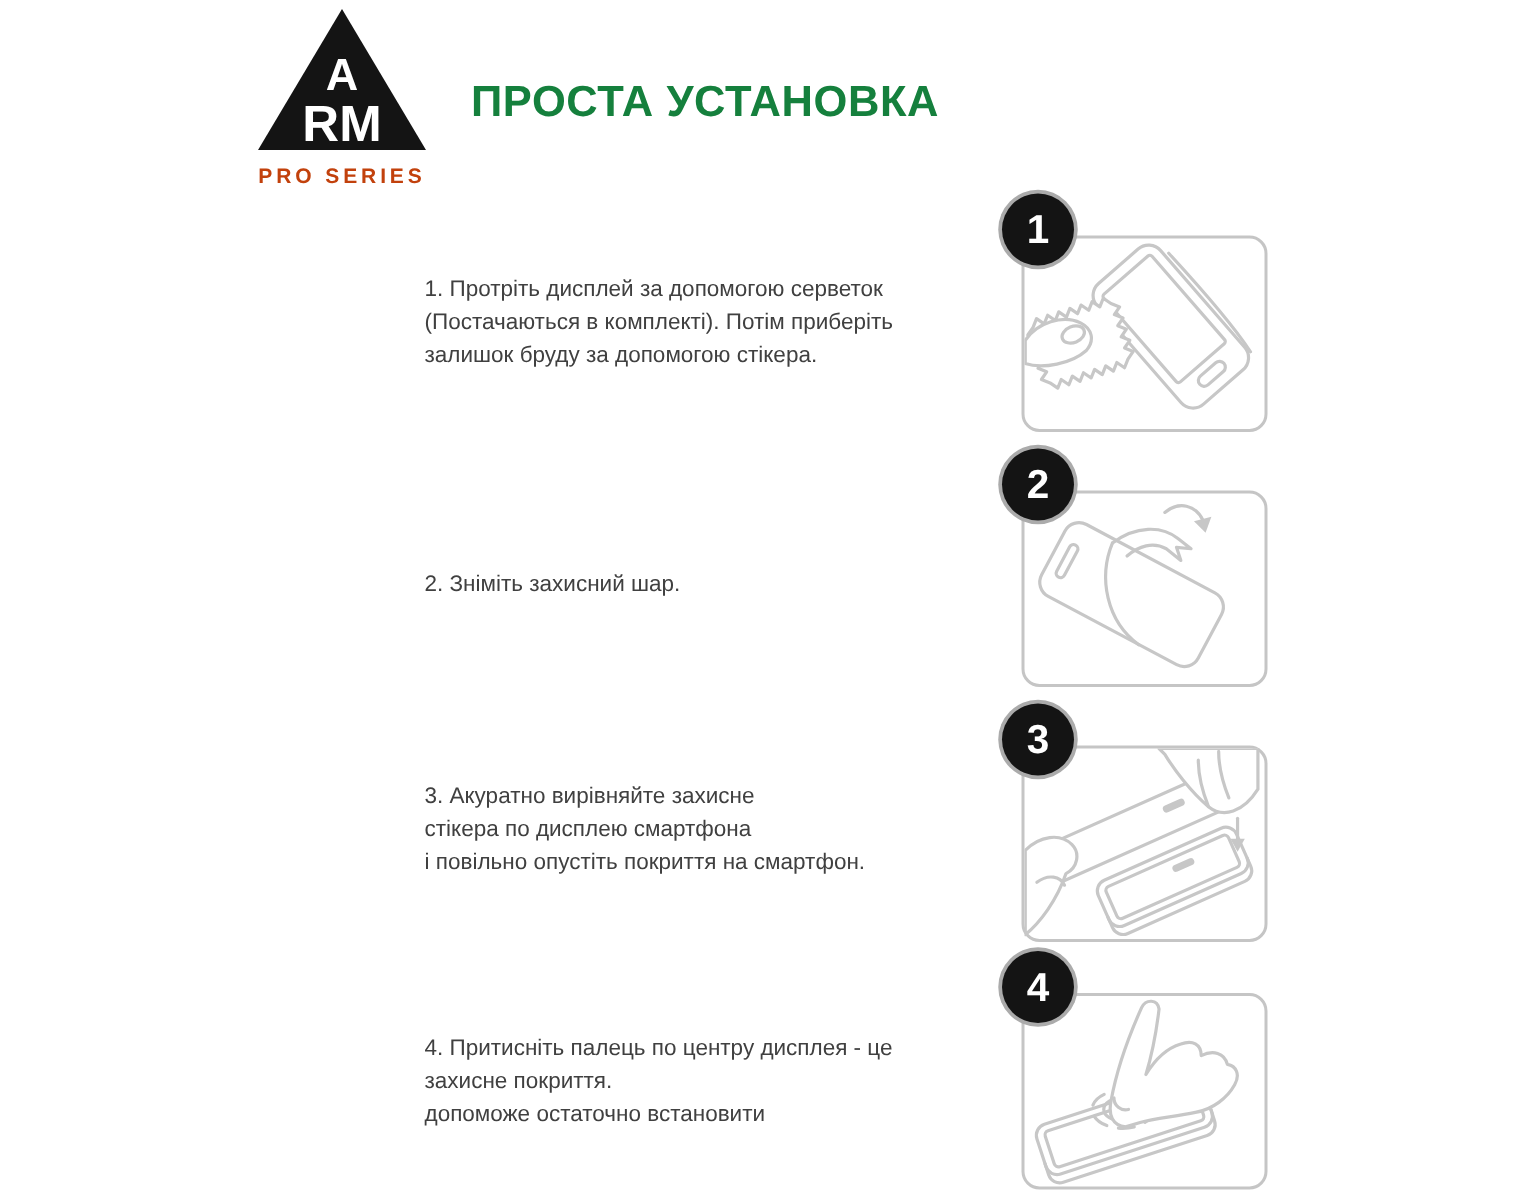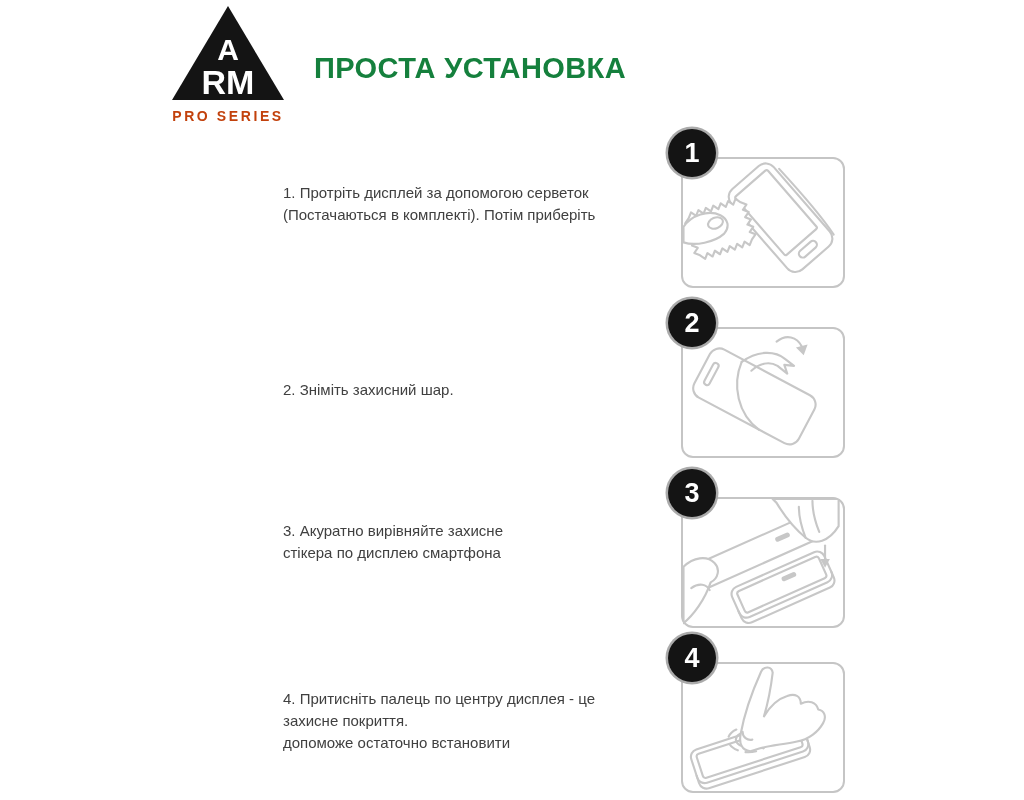--- a/index.html
+++ b/index.html
@@ -46,20 +46,21 @@
       <text x="58" y="90" text-anchor="middle" fill="#ffffff" font-size="34" font-weight="bold" font-family="Liberation Sans, sans-serif">RM</text>
     </svg>
     <div class="logo-sub">PRO SERIES</div>
   </div>
 
   <h1 class="title">ПРОСТА УСТАНОВКА</h1>
 
   <div class="step-text st-1">
     <div>1. Протріть дисплей за допомогою серветок</div>
     <div>(Постачаються в комплекті). Потім приберіть</div>
+    <div>залишок бруду за допомогою стікера.</div>
   </div>
   <div class="step-num sn-1">1</div>
   <div class="step-box sb-1">
     <svg viewBox="0 0 164 131" class="art">
 
       <g transform="rotate(-41 100 62)">
         <rect class="fillw" x="72" y="6" width="58" height="110" rx="11"></rect>
         <path d="M133,22 C134,58 134,88 131,110"></path>
         <rect x="79" y="14" width="44" height="80" rx="2"></rect>
         <rect x="90" y="100" width="22" height="8" rx="4"></rect>
@@ -93,20 +94,21 @@
       <path d="M60,34 C76,22 94,22 105,31 l9,7 -10,-1 3,9 -10,-8 C88,33 78,36 70,43"></path>
 
       <path d="M96,13 C106,5 117,8 122,18"></path>
       <path class="fillg" d="M124,27 l4,-11 -12,3 z"></path>
     </svg>
   </div>
 
   <div class="step-text st-3">
     <div>3. Акуратно вирівняйте захисне</div>
     <div>стікера по дисплею смартфона</div>
+    <div>і повільно опустіть покриття на смартфон.</div>
   </div>
   <div class="step-num sn-3">3</div>
   <div class="step-box sb-3">
     <svg viewBox="0 0 164 131" class="art">
 
       <g transform="rotate(-24 100 90)">
         <rect class="fillw" x="50" y="72" width="104" height="34" rx="8"></rect>
         <path d="M50,96 v8 a8,8 0 0 0 8,8 h88 a8,8 0 0 0 8,-8 v-6"></path>
         <rect x="56" y="77" width="92" height="24" rx="3"></rect>
         <rect class="fillg" x="104" y="82" width="16" height="5" rx="2.5"></rect>

